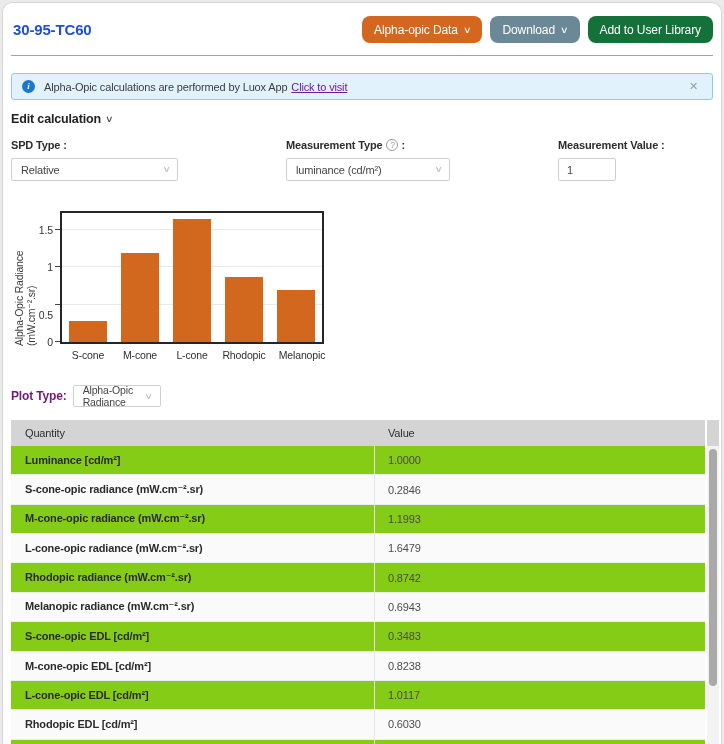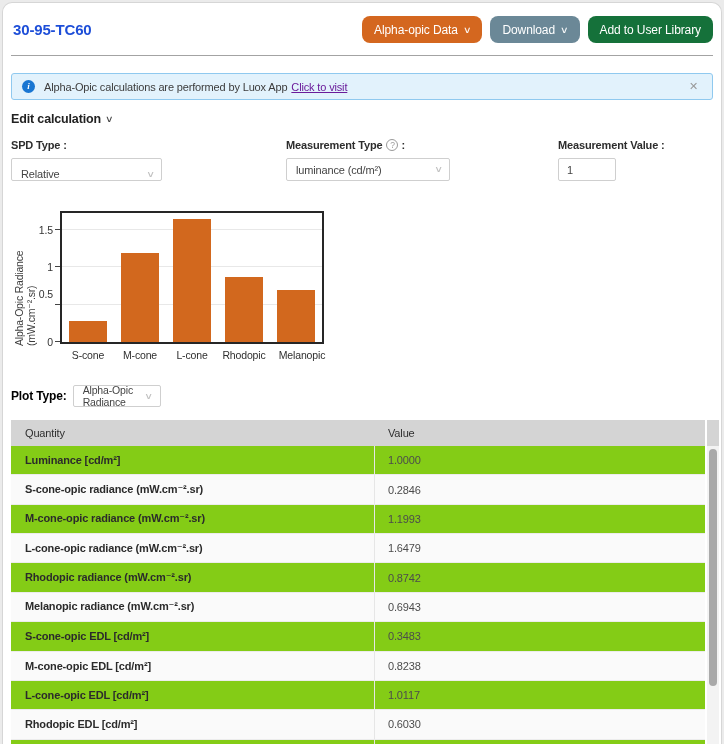--- a/index.html
+++ b/index.html
@@ -51,39 +51,39 @@
   .flabel { font-size: 11px; font-weight: 700; color: #2d2d2d; margin-bottom: 7px; display: flex; align-items: center; }
   .help-icon {
     display: inline-block; width: 12px; height: 12px; border: 1px solid #9a9a9a; border-radius: 50%;
     color: #9a9a9a; font-size: 8.5px; font-weight: 400; text-align: center; line-height: 10px; margin: 0 3px 0 4px;
   }
   .select {
     position: relative; height: 23px; border: 1px solid #cfcfcf; border-radius: 2px; background: #fff;
     font-size: 11px; color: #444; display: flex; align-items: center; padding: 0 20px 0 9px; cursor: pointer;
   }
   .select .chev { position: absolute; right: 7px; color: #c0c0c0; font-size: 10px; transform: scaleY(0.85) scaleX(1.2); }
-  .sel-spd { width: 151px; align-items: flex-end; }
+  .sel-spd { width: 167px; }
   .sel-meas { width: 164px; }
   .tinput { width: 58px; height: 23px; border: 1px solid #cfcfcf; border-radius: 2px; font-size: 11px; color: #444; padding: 0 8px; font-family: inherit; }
   
   .chart-wrap { position: relative; margin: 28px 0 0 8px; width: 345px; height: 159px; }
   .chart-ylabel {
     position: absolute; left: 2px; top: 0; height: 137px; display: flex; align-items: center; justify-content: center;
     writing-mode: vertical-rl; transform: rotate(180deg);
     font-size: 10.5px; color: #3d3d3d; letter-spacing: -0.2px;
   }
   .plot { position: absolute; left: 49px; top: 2px; width: 264px; height: 133px; border: 2px solid #262626; background: #fff; }
   .gridline { position: absolute; left: 0; width: 100%; height: 1px; background: #e8e8e8; }
   .tickmark { position: absolute; width: 5px; height: 1px; background: #444; left: -7px; }
   .ticklabel { position: absolute; left: -33px; width: 24px; text-align: right; font-size: 10.5px; color: #333; }
   .bar { position: absolute; bottom: 0; }
   .xlabel { position: absolute; top: calc(100% + 7px); width: 80px; text-align: center; font-size: 10.5px; color: #2f2f2f; }
   
   .plot-type { display: flex; align-items: center; margin: 17px 0 0 8px; }
-  .plot-type-label { font-size: 12px; font-weight: 700; color: #000000; }
+  .plot-type-label { font-size: 12px; font-weight: 700; color: #701a75; }
   .sel-plot { width: 88px; margin-left: 6px; height: 22px; font-size: 10.5px; padding-right: 18px; }
   
   .table { position: relative; margin: 13px 8px 0 8px; width: 708px; height: 349px; overflow: hidden; }
   .tmain { width: 694px; }
   .thead { display: flex; align-items: center; background: #d4d4d4; height: 26px; font-size: 11px; color: #2f2f2f; }
   .th-q { width: 364px; padding-left: 14px; }
   .th-v { flex: 1; padding-left: 13px; }
   .trow { display: flex; align-items: center; height: 29.36px; border-bottom: 1px solid #ececec; background: #84cc16; }
   .trow:nth-child(even) { background: #fafafa; }
   .tq { width: 364px; padding-left: 14px; font-size: 11px; font-weight: 700; color: #2b2b2b; align-self: stretch; display: flex; align-items: center; border-right: 1px solid #e6e6e6; }
@@ -152,21 +152,21 @@
     </div>
   </div>
 
   <div class="chart-wrap">
     <div class="chart-ylabel">Alpha-Opic Radiance (mW.cm⁻².sr)</div>
     <div class="plot" id="plot">
         <div class="tickmark" style="bottom: 0px;"></div>
         <div class="ticklabel" style="bottom: -6px;">0</div>
         <div class="gridline" style="bottom: 37.2832px;"></div>
         <div class="tickmark" style="bottom: 37.2832px;"></div>
-        <div class="ticklabel" style="bottom: 42px;">0.5</div>
+        <div class="ticklabel" style="bottom: 21px;">0.5</div>
         <div class="gridline" style="bottom: 74.5665px;"></div>
         <div class="tickmark" style="bottom: 74.5665px;"></div>
         <div class="ticklabel" style="bottom: 68.5665px;">1</div>
         <div class="gridline" style="bottom: 111.85px;"></div>
         <div class="tickmark" style="bottom: 111.85px;"></div>
         <div class="ticklabel" style="bottom: 105.85px;">1.5</div>
         <div class="bar" style="left: 7px; width: 38px; height: 21.2216px; background: rgb(210, 104, 30);"></div>
         <div class="xlabel" style="left: -14px;">S-cone</div>
         <div class="bar" style="left: 59px; width: 38px; height: 89.4276px; background: rgb(210, 104, 30);"></div>
         <div class="xlabel" style="left: 38px;">M-cone</div>

